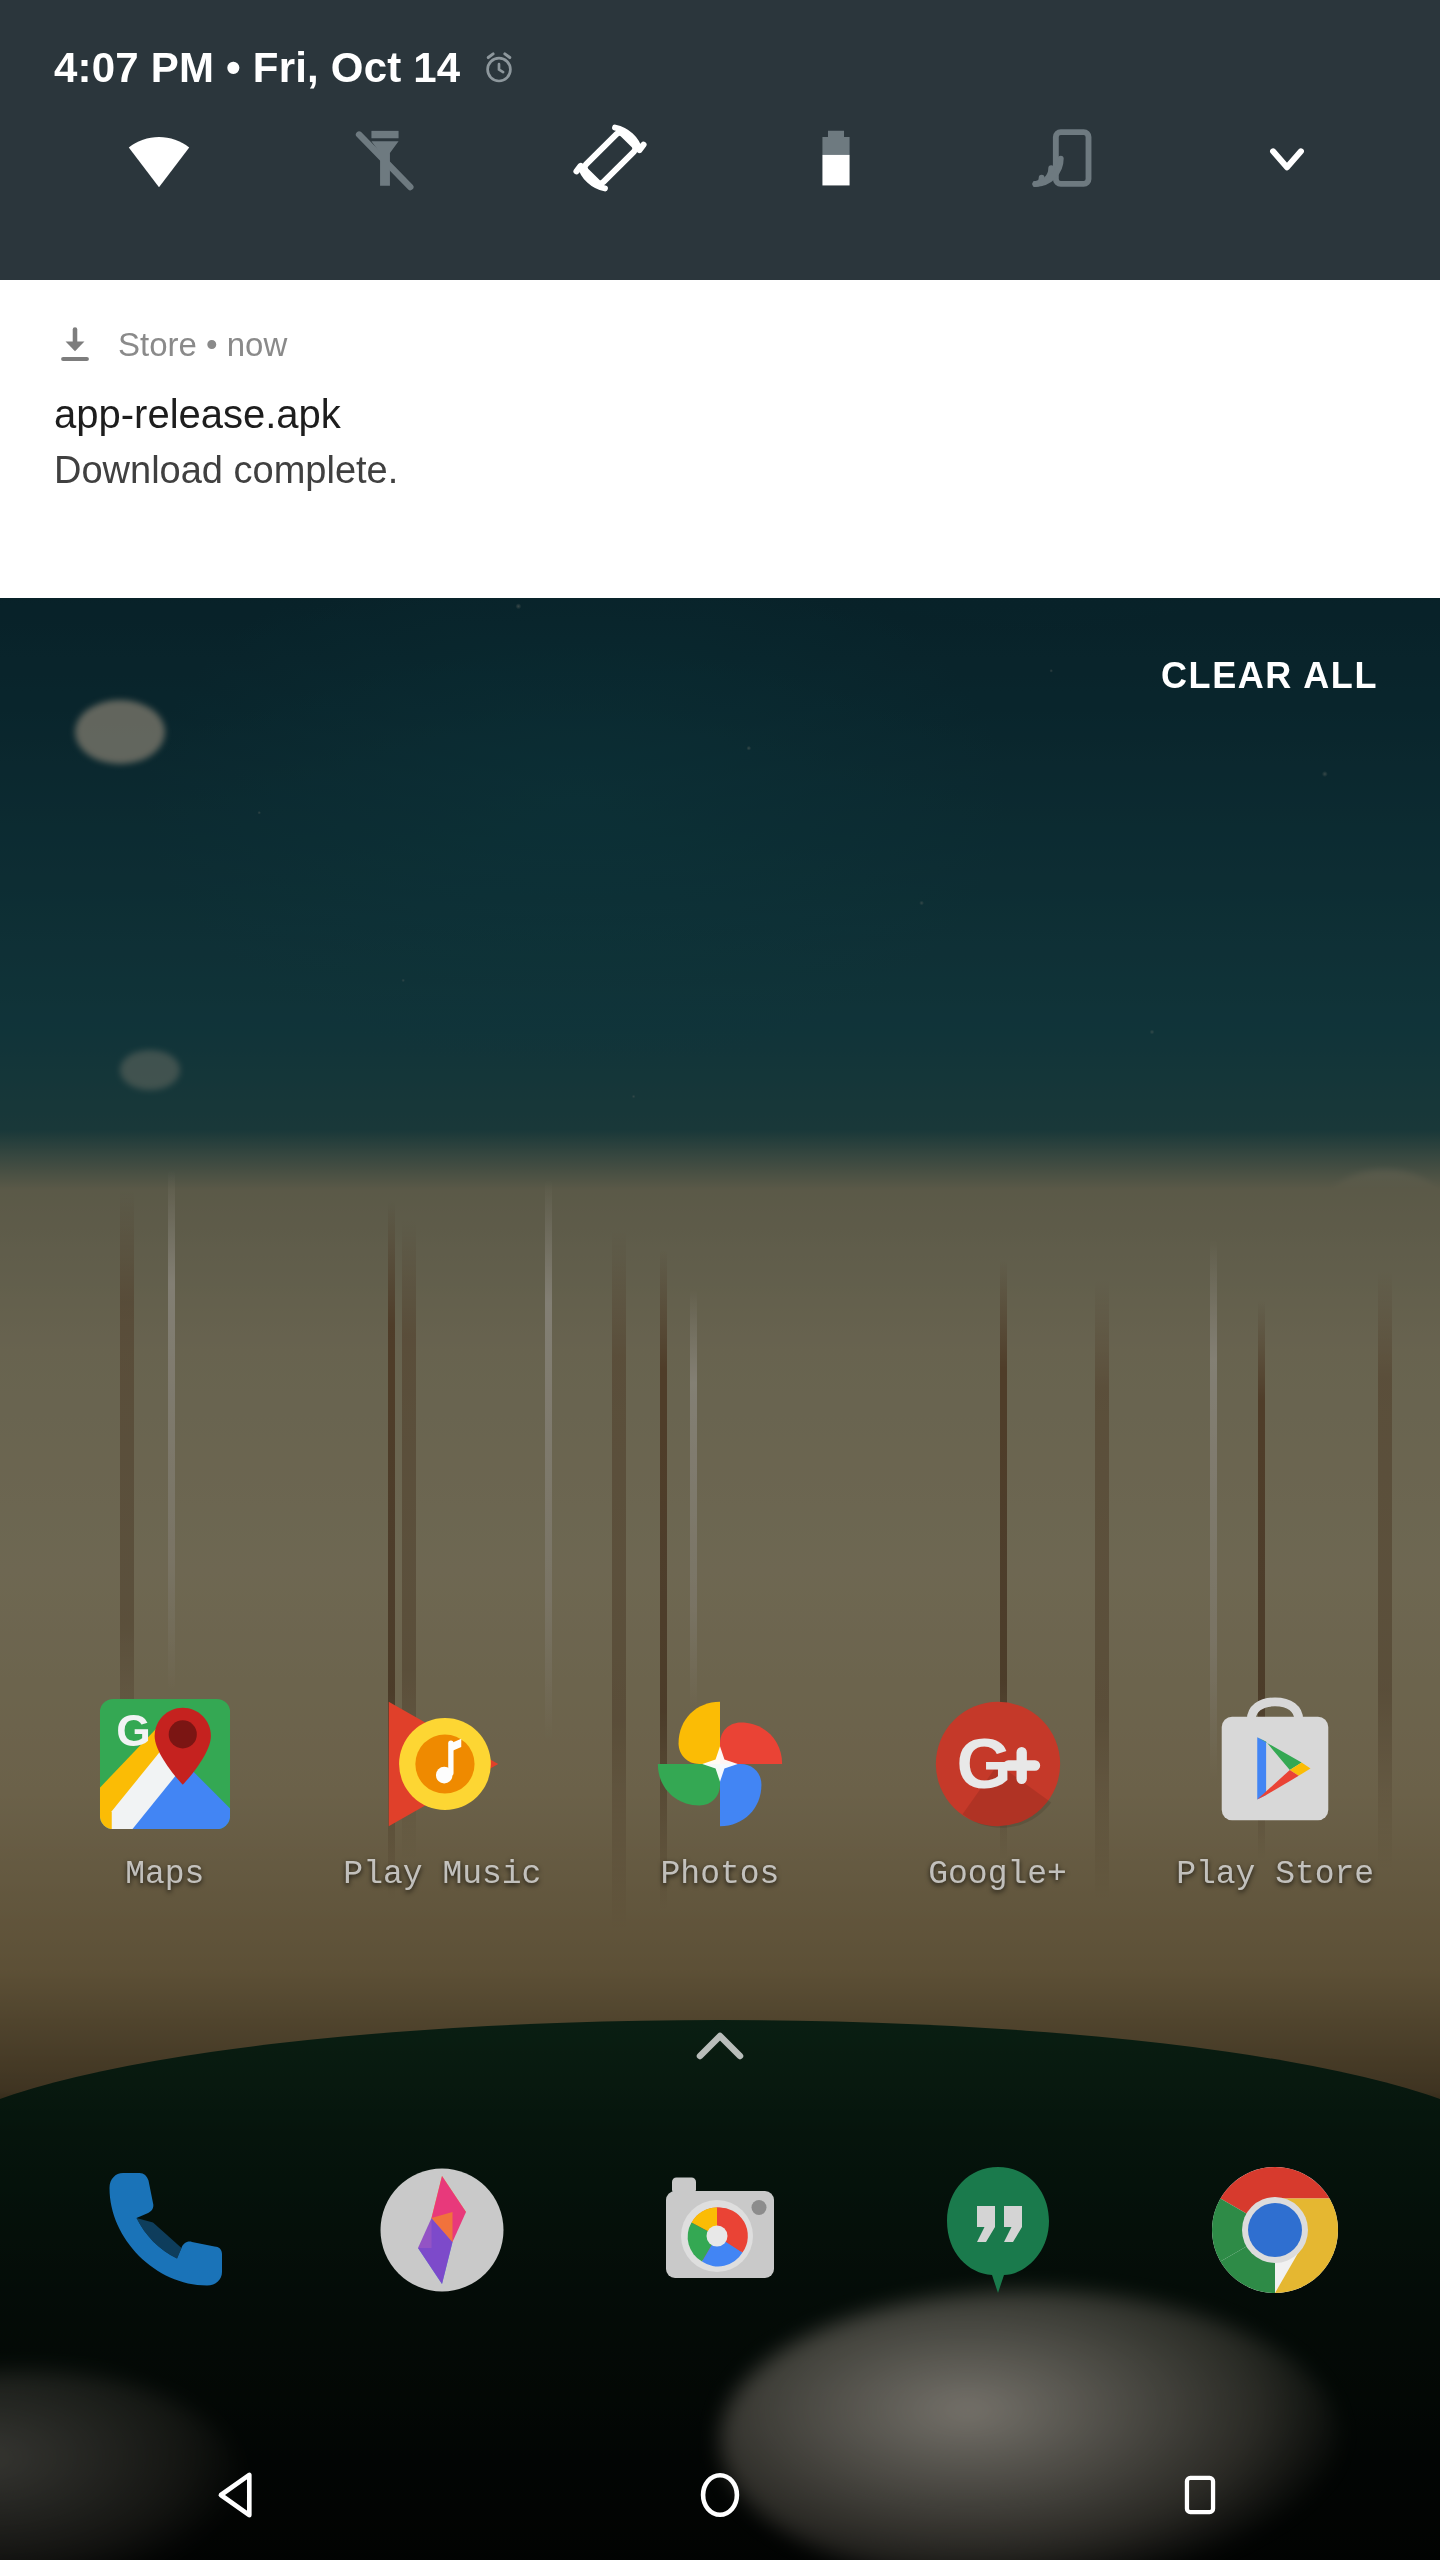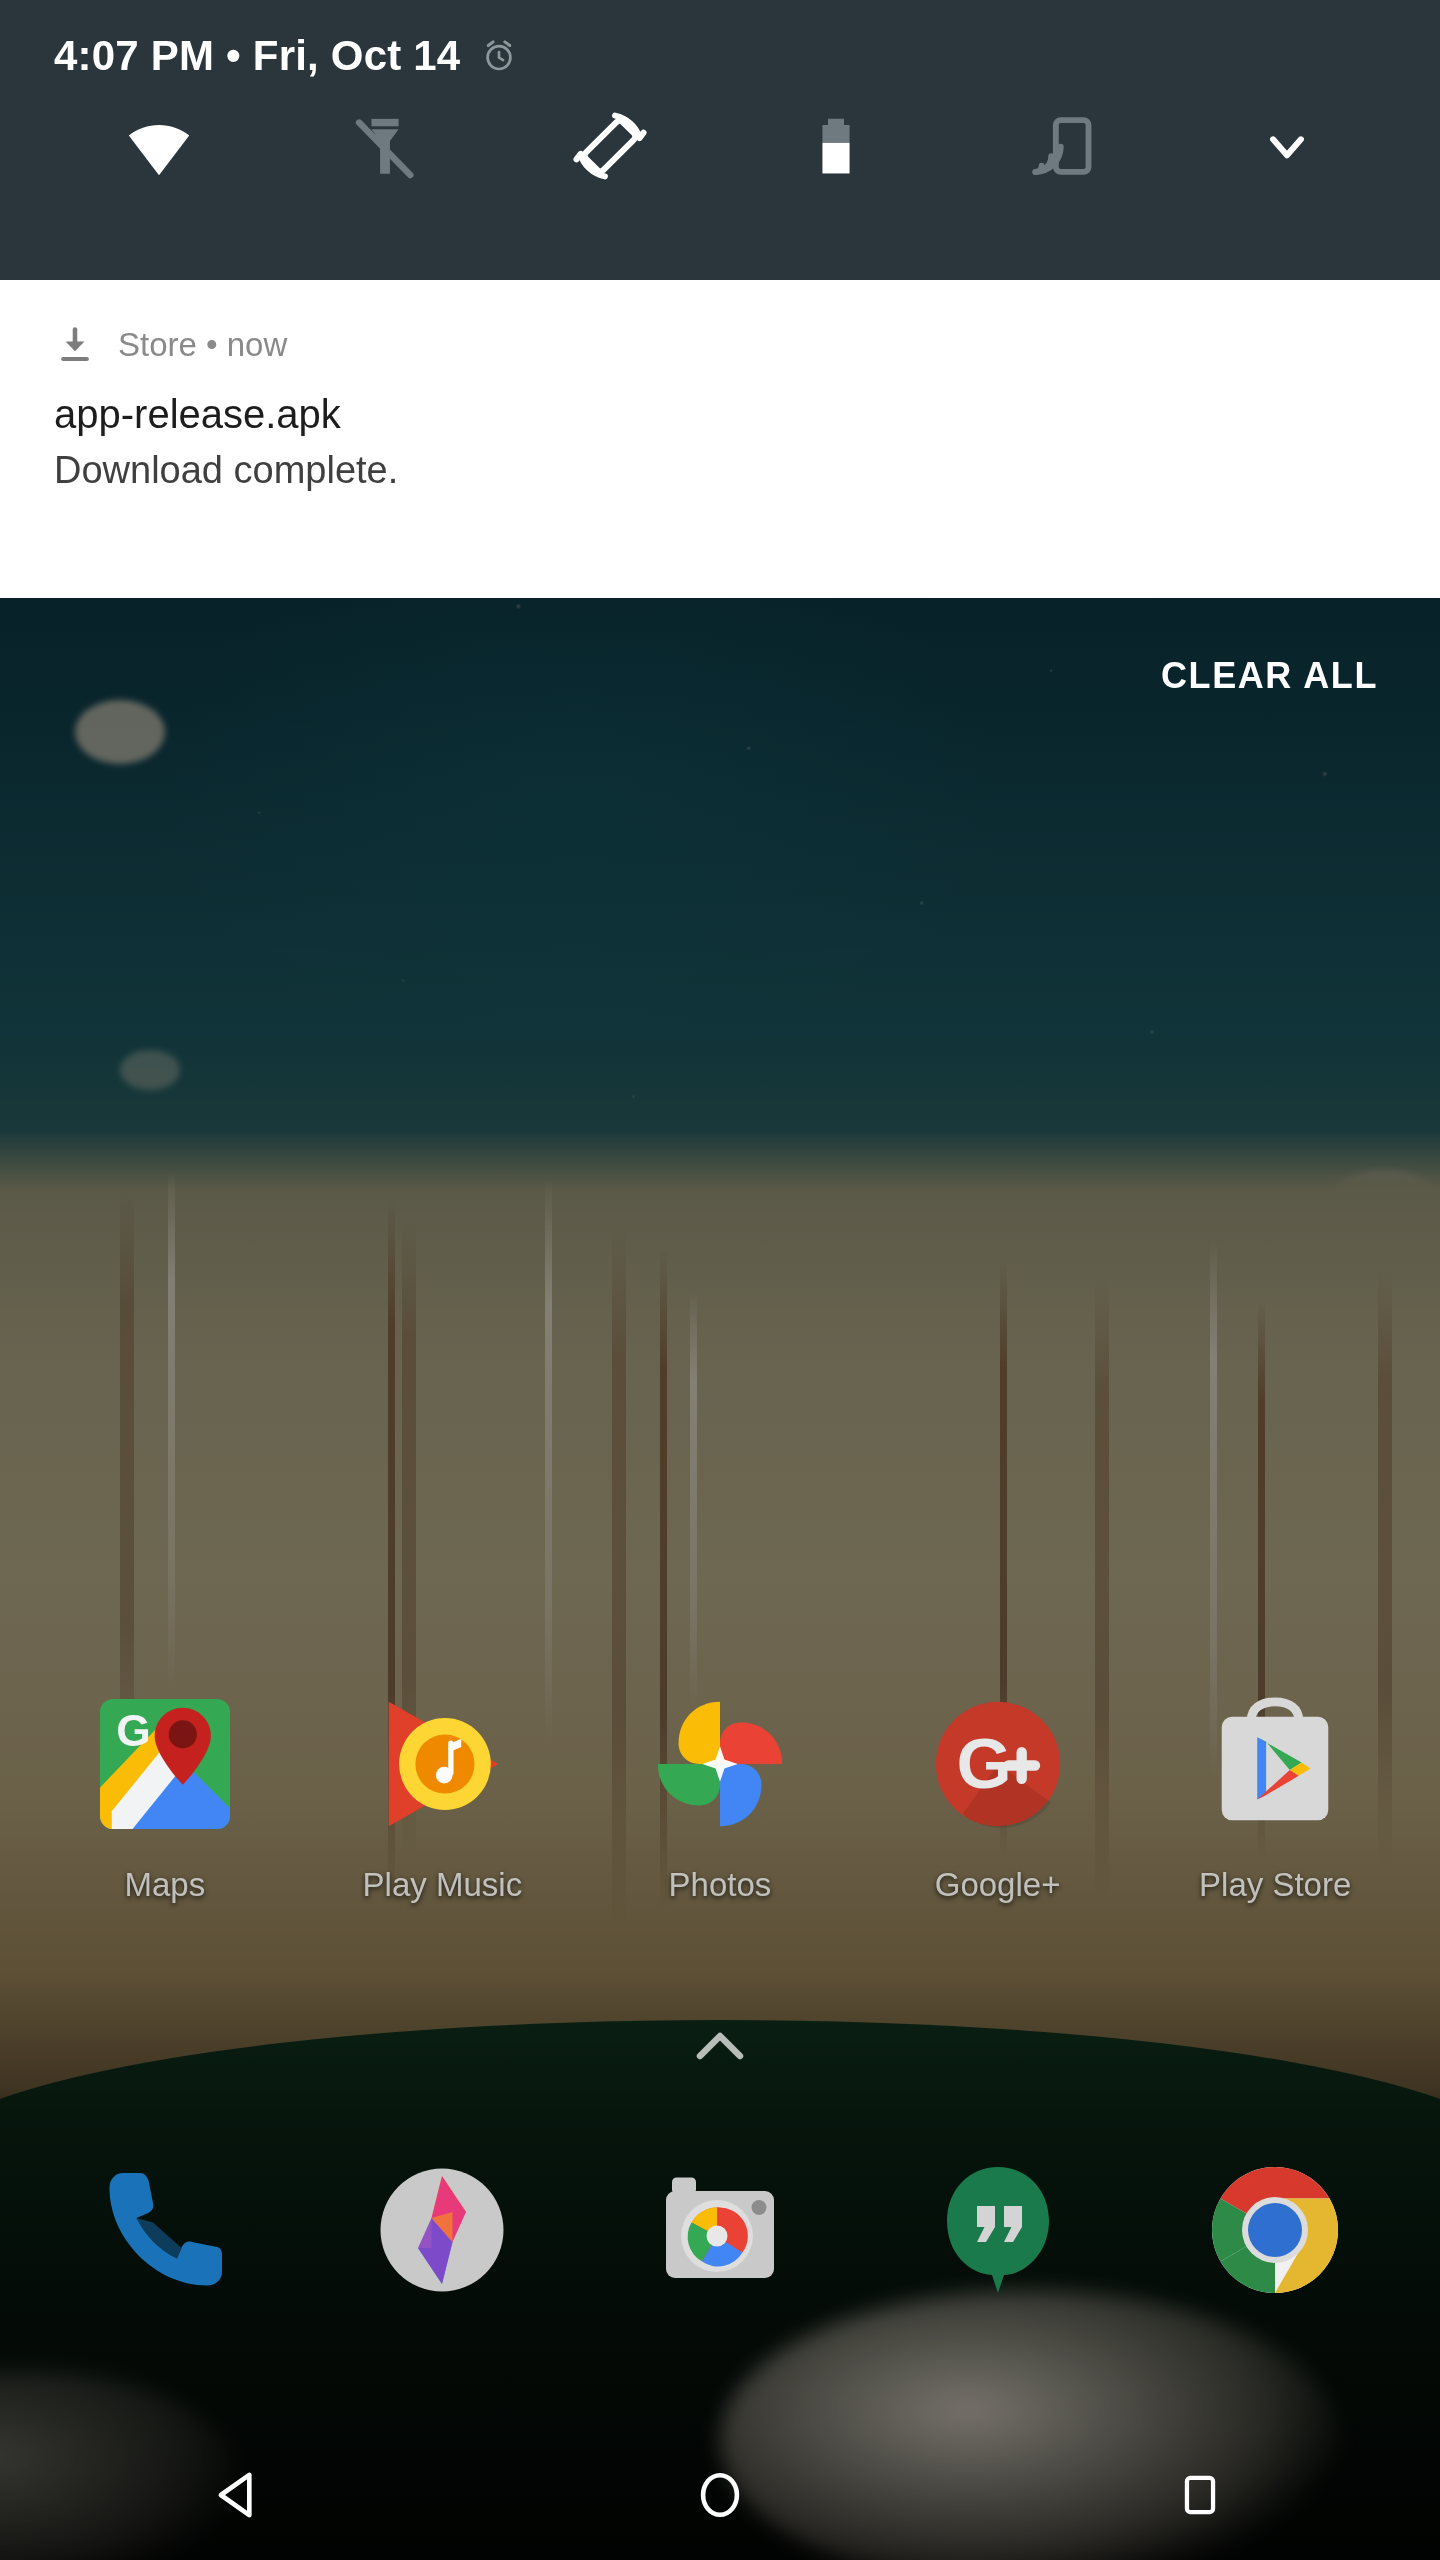--- a/index.html
+++ b/index.html
@@ -107,21 +107,21 @@
   #scrim{ position:absolute; inset:0; background:rgba(0,0,0,.42); }
 
   
   #qs-header{
     position:absolute; left:0; top:0; width:1440px; height:280px;
     background:#2b363c;
     z-index:20;
   }
   #qs-clockrow{
     display:flex; align-items:center; gap:20px;
-    padding:32px 0 0 54px;
+    padding:44px 0 0 54px;
   }
   #qs-clock{
     color:#ffffff; font-size:42px; font-weight:bold; letter-spacing:.2px;
     white-space:nowrap;
   }
   .alarm-ico{ width:38px; height:38px; display:block; }
 
   #qs-iconrow{
     display:flex; align-items:center;
     margin-top:22px; padding:0 40px 0 46px;
@@ -162,22 +162,22 @@
   #app-row{
     position:absolute; left:0; top:1690px; width:1440px; z-index:14;
     display:flex; justify-content:space-around; align-items:flex-start;
     padding:0 26px;
   }
   .app{
     width:230px; display:flex; flex-direction:column; align-items:center;
   }
   .app-ico{ width:148px; height:148px; display:block; }
   .app-label{
-    margin-top:28px; color:rgba(230,230,230,.78); font-size:33px;
-    text-shadow:0 2px 5px rgba(0,0,0,.75); white-space:nowrap;
+    margin-top:18px; color:rgba(230,230,230,.78); font-size:33px;
+    text-shadow:0 2px 5px rgba(0,0,0,.75); white-space:nowrap;font-family:Liberation Mono, monospace;
   }
 
   #drawer-arrow{
     position:absolute; left:0; right:0; top:2022px; z-index:14;
     display:flex; justify-content:center;
   }
 
   #dock{
     position:absolute; left:0; top:2155px; width:1440px; z-index:14;
     display:flex; justify-content:space-around; align-items:center;

